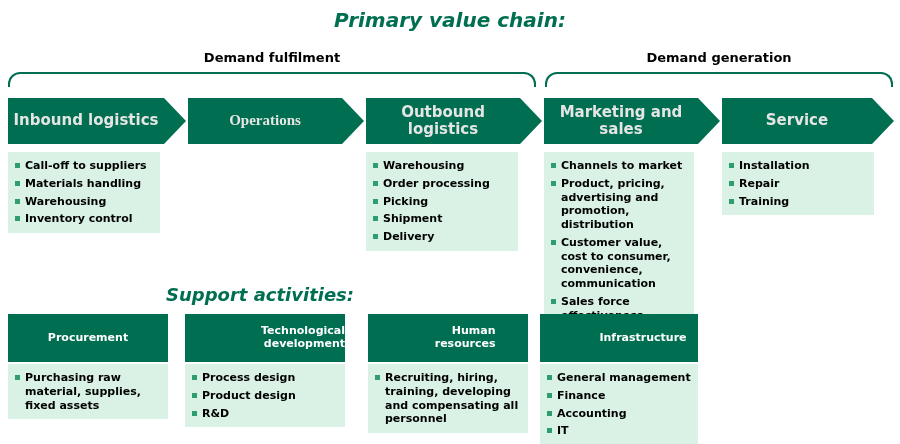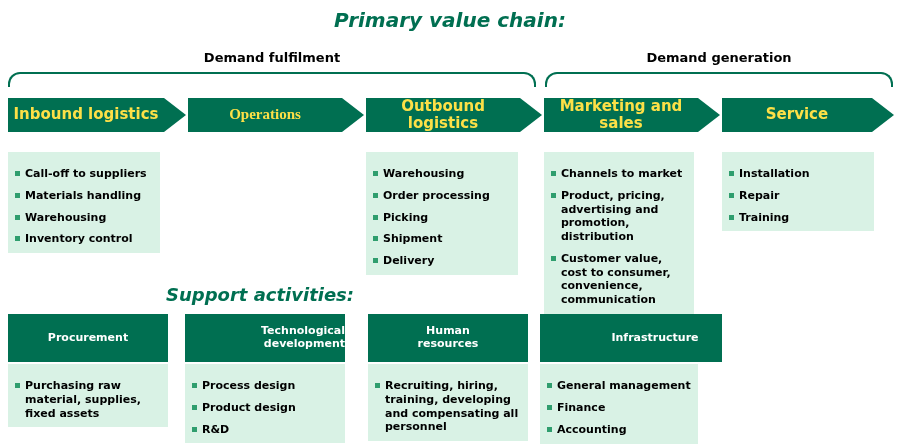--- a/index.html
+++ b/index.html
@@ -41,23 +41,23 @@
   .group-label.g2{left:545px;width:348px;}
   .bracket{
     position:absolute;top:72px;height:15px;
     border:2px solid var(--header);
     border-bottom:none;
     border-radius:12px 12px 0 0;
   }
   .bracket.b1{left:8px;width:528px;}
   .bracket.b2{left:545px;width:348px;}
   .arrow{
-    position:absolute;top:98px;height:34px;
+    position:absolute;top:98px;height:46px;
     background:var(--header);
-    color:#fde047;
+    color:#e5e5e5;
     display:flex;align-items:center;justify-content:center;
     text-align:center;
     font-size:15px;font-weight:bold;line-height:1.15;
     clip-path:polygon(0 0, calc(100% - 22px) 0, 100% 50%, calc(100% - 22px) 100%, 0 100%);
     padding-right:22px;
   }
   .arrow.a1{left:8px;width:178px;}
   .arrow.a2{left:188px;width:176px;font-family:Liberation Serif, serif;}
   .arrow.a3{left:366px;width:176px;}
   .arrow.a4{left:544px;width:176px;}
@@ -75,42 +75,41 @@
   .panel.s1{top:364px;left:8px;width:160px;}
   .panel.s2{top:364px;left:185px;width:160px;}
   .panel.s3{top:364px;left:368px;width:160px;}
   .panel.s4{top:364px;left:540px;width:158px;}
   .panel ul{list-style:none;}
   .panel li{
     display:flex;
     font-size:11px;font-weight:bold;color:var(--ink);
     line-height:1.25;
     margin-bottom:4px;
-    margin-top:8px;
   }
   .panel li:last-child{margin-bottom:0;}
   .bullet{
     flex:none;
     width:5px;height:5px;
     background:var(--bullet);
     margin:4px 5px 0 1px;
   }
   .support-header{
     position:absolute;top:314px;height:48px;
     background:var(--header);
     color:#ffffff;
     display:flex;align-items:center;justify-content:center;
     text-align:center;
     font-size:11px;font-weight:bold;line-height:1.15;
   }
   .support-header.h1{left:8px;width:160px;}
   .support-header.h2{left:185px;width:160px;text-align:right;}
   .support-header.h3{left:368px;width:160px;}
-  .support-header.h4{left:540px;width:182px;padding-left:48px;}
-  .support-header .narrow{display:inline-block;max-width:95px;}
+  .support-header.h4{left:540px;width:158px;padding-left:48px;}
+  .support-header .narrow{display:inline-block;max-width:95px;text-align:right;}
 </style>
 </head>
 <body>
 
 <div class="canvas">
 
   <div class="main-title">Primary value chain:</div>
 
   <div class="group-label g1">Demand fulfilment</div>
   <div class="group-label g2">Demand generation</div>

